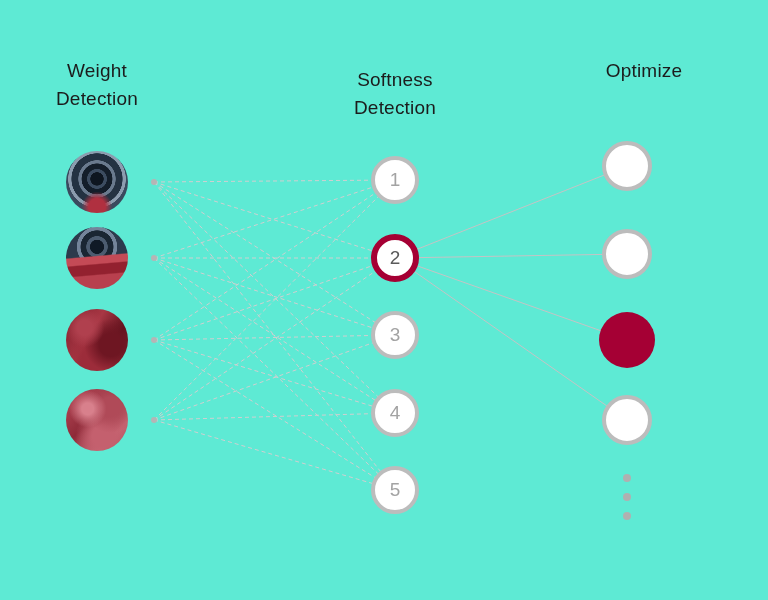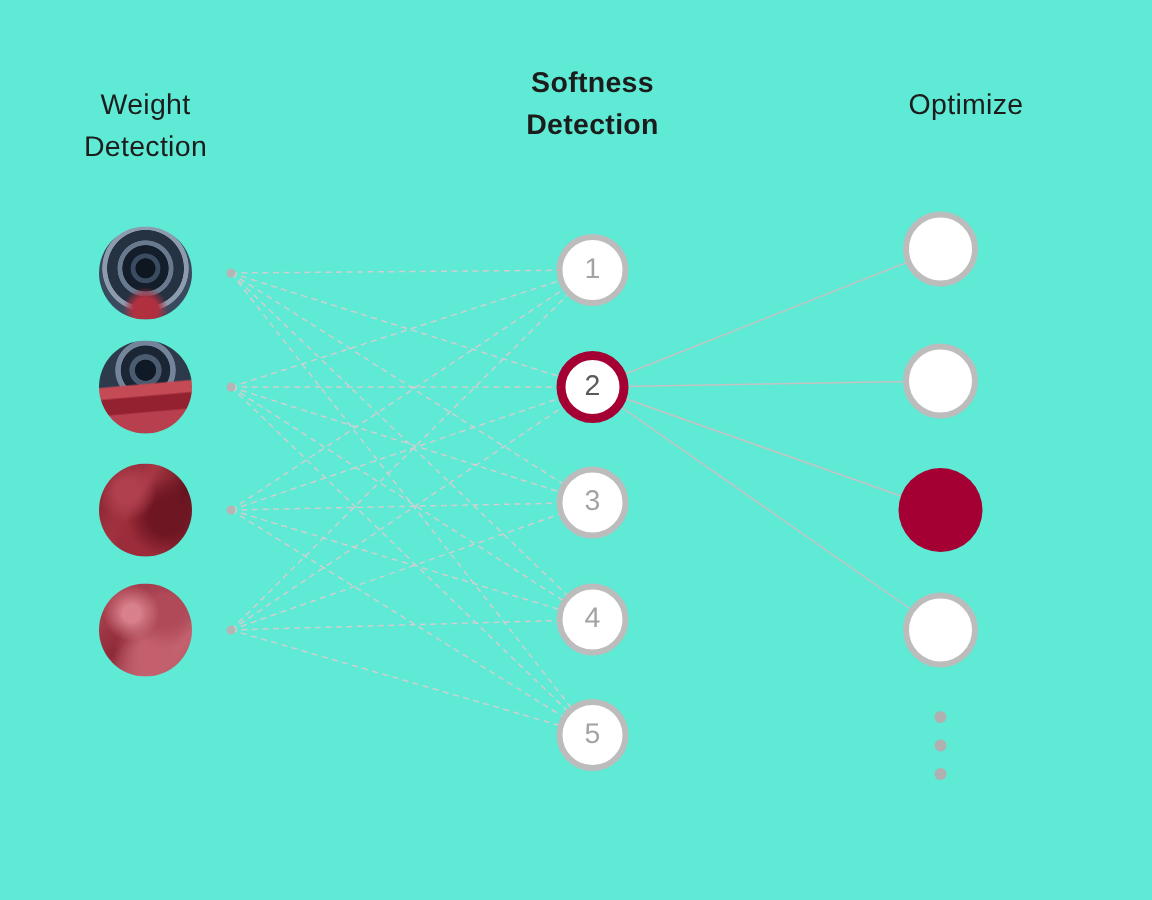--- a/index.html
+++ b/index.html
@@ -6,21 +6,21 @@
   .canvas{
     position:relative;width:768px;height:600px;background:#5eead4;overflow:hidden;
     font-family:"Liberation Sans","DejaVu Sans",sans-serif;
   }
   .links{position:absolute;left:0;top:0;z-index:0;}
   .col-title{
     position:absolute;z-index:2;text-align:center;color:#1c1c1c;
     font-size:19px;line-height:28px;font-weight:500;letter-spacing:.2px;
   }
   .t1{left:-13px;top:57px;width:220px;}
-  .t2{left:285px;top:42px;width:220px;font-weight:bold;}
+  .t2{left:285px;top:66px;width:220px;}
   .t3{left:534px;top:57px;width:220px;}
 
   .photo{
     position:absolute;z-index:2;width:62px;height:62px;border-radius:50%;
     overflow:hidden;
   }
   .p1{left:66px;top:151px;
     background:
       radial-gradient(circle at 50% 90%, #b03040 0 13%, rgba(176,48,64,0) 24%),
       radial-gradient(circle at 50% 45%, #0e1620 0 14%, #3c4c60 15% 21%, #141e2a 22% 33%, #6a7a8e 34% 40%, #243242 41% 55%, #8c9cae 56% 62%, #3a4a5e 63% 100%);

